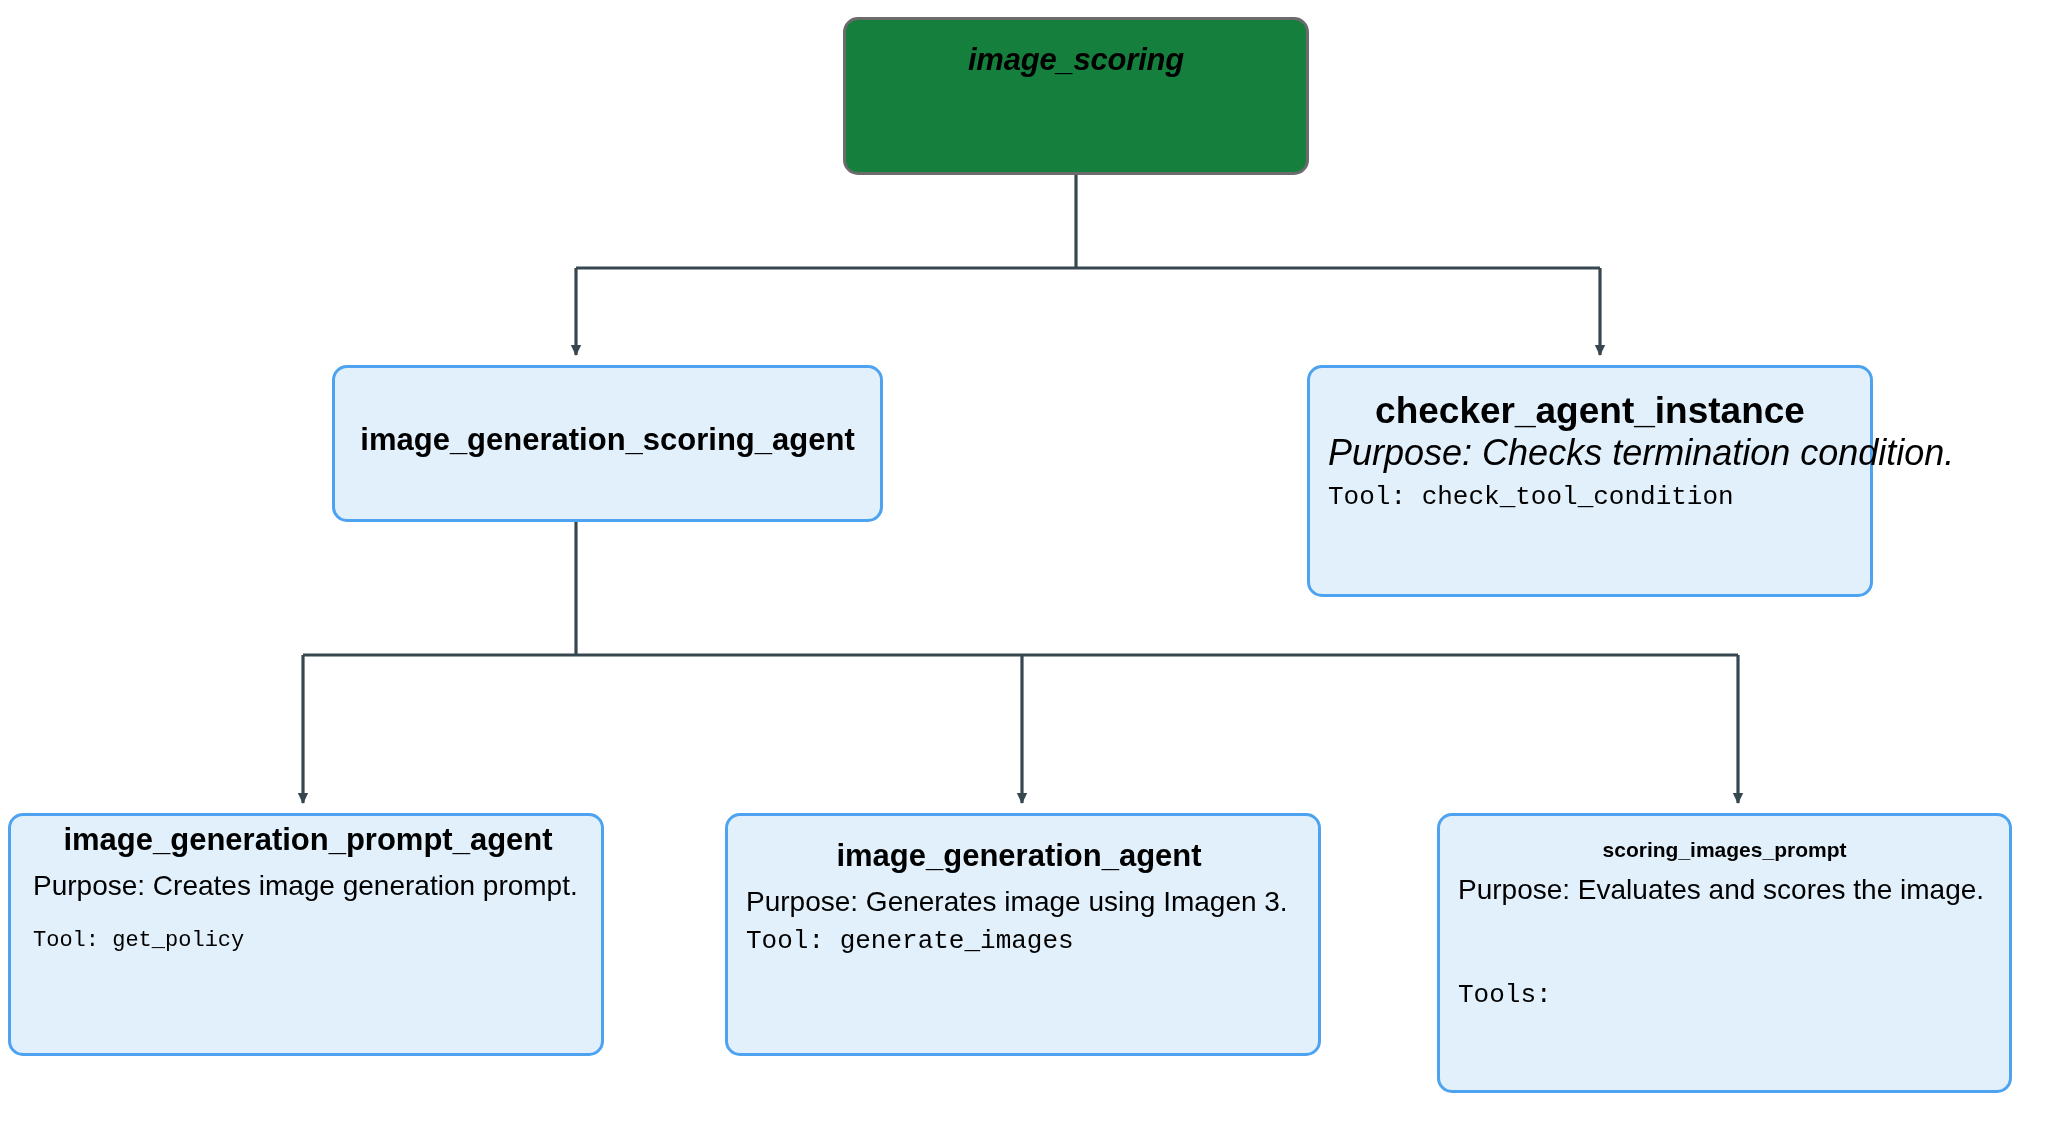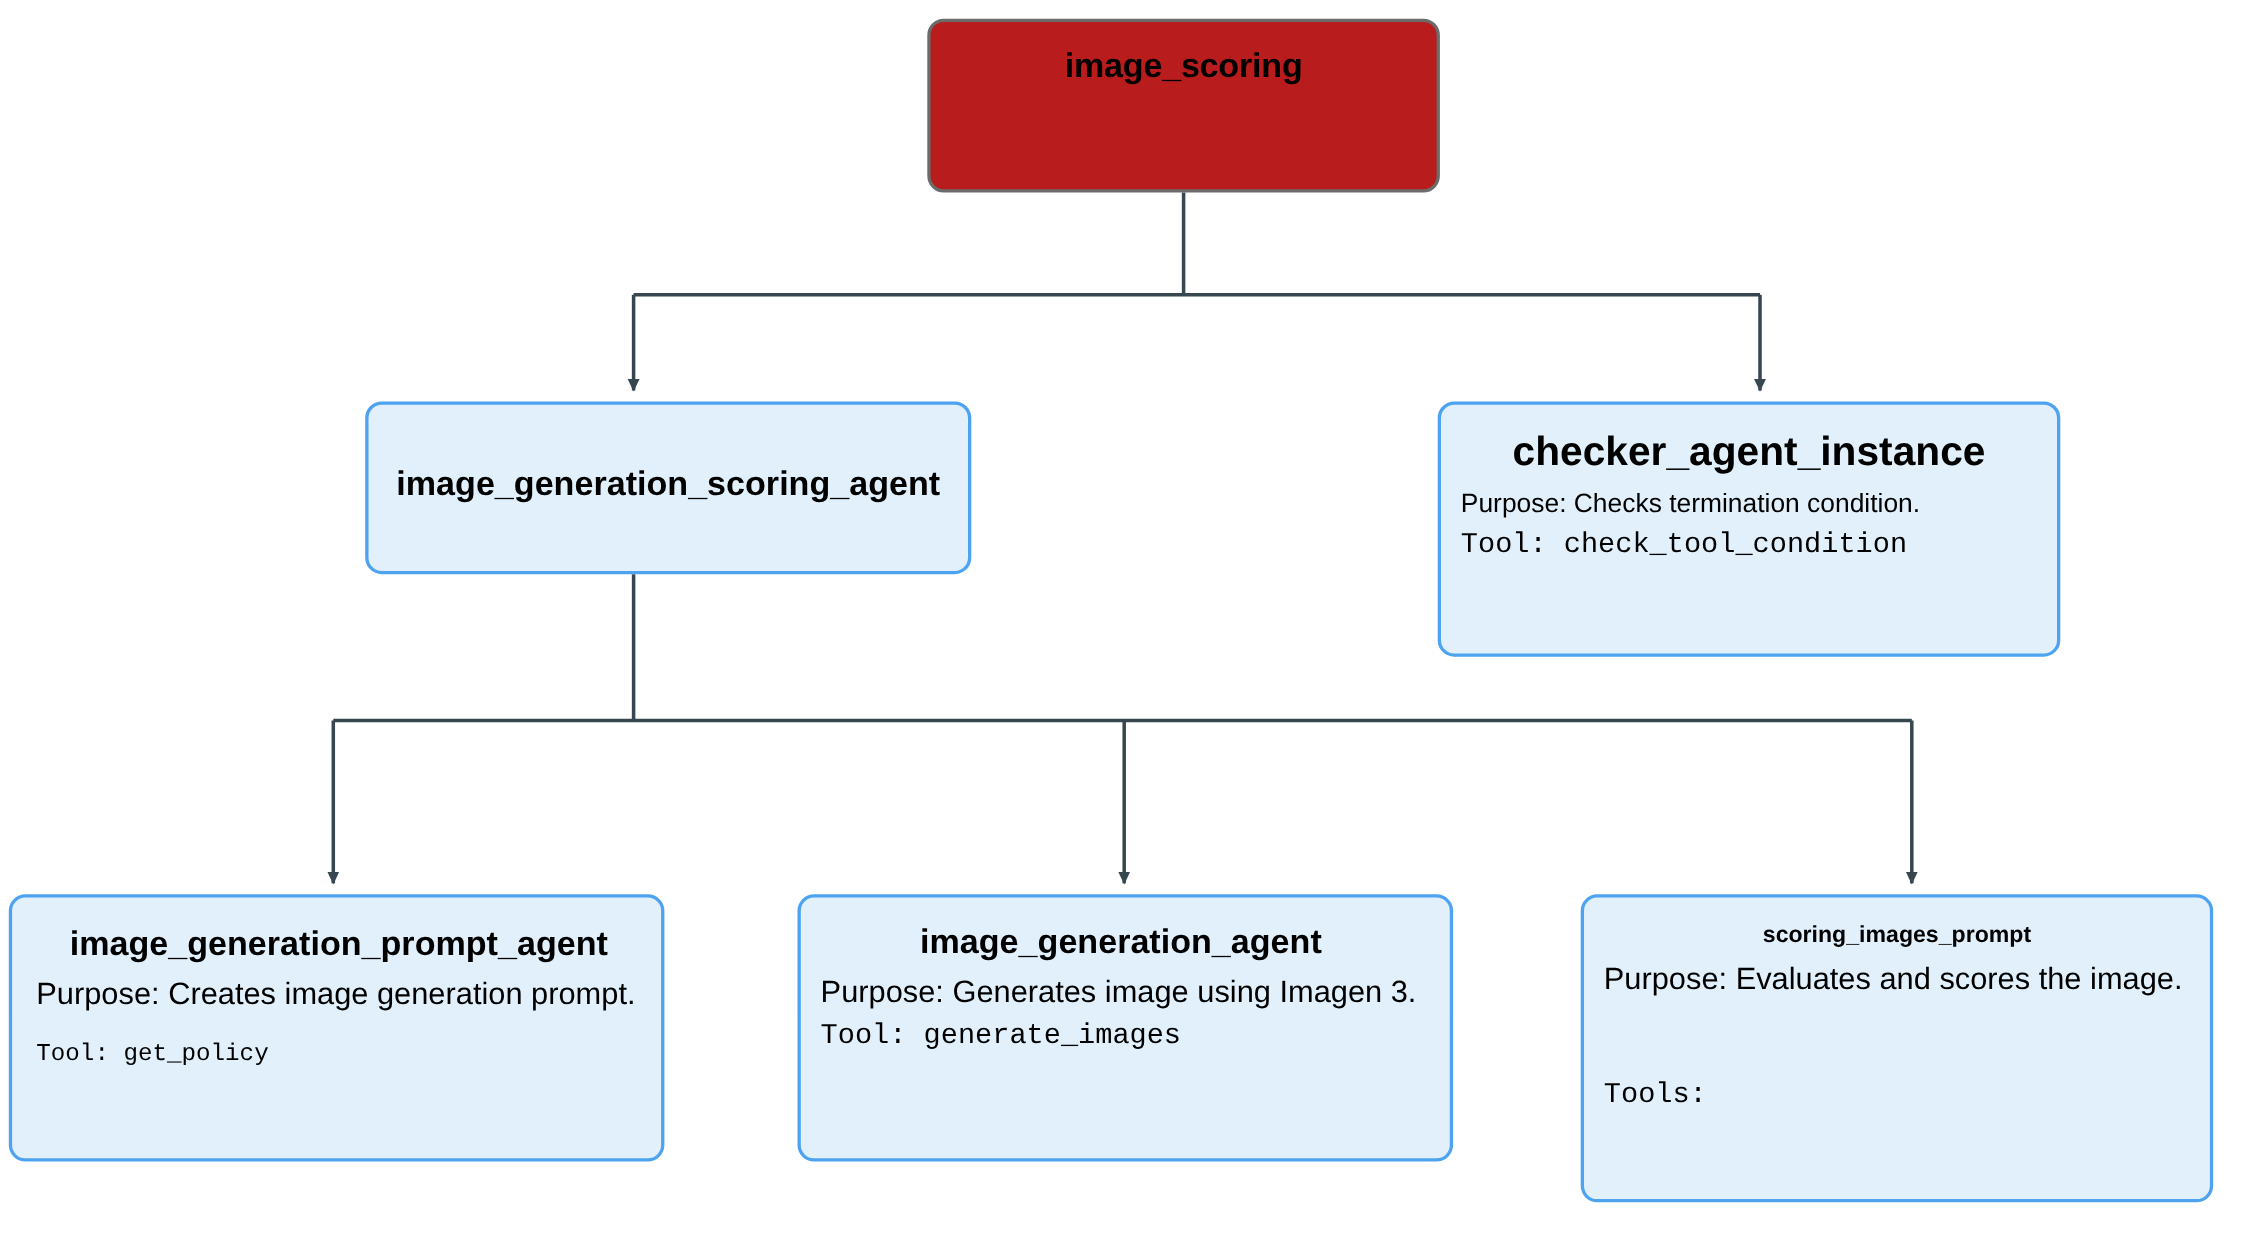--- a/index.html
+++ b/index.html
@@ -24,22 +24,23 @@
     pointer-events: none;
   }
   .node {
     position: absolute;
     box-sizing: border-box;
     border-radius: 15px;
     border-width: 3px;
     border-style: solid;
   }
   .node.root {
-    background: #b91c1c;
+    background: #15803d;
     border-color: #6b6b6b;
+    font-style: italic;
   }
   .node.sub {
     background: #e1f0fb;
     border-color: #4da3f0;
   }
   .node-title {
     font-weight: bold;
     color: #000000;
     text-align: center;
     white-space: nowrap;
@@ -74,27 +75,27 @@
     position: absolute;
     left: 50%; top: 54px;
     transform: translateX(-50%);
   }
 
   #node-checker {
     left: 1307px; top: 365px; width: 566px; height: 232px;
     padding: 22px 18px 0 18px;
   }
   #node-checker .node-title { font-size: 37px; }
-  #node-checker .node-purpose { font-size: 24px; margin-top: 12px; }
+  #node-checker .node-purpose { font-size: 36px; margin-top: 0; font-style: italic; }
   #node-checker .mono { font-size: 26px; margin-top: 8px; }
 
   
   #node-prompt-agent {
     left: 8px; top: 813px; width: 596px; height: 243px;
-    padding: 24px 18px 0 22px;
+    padding: 6px 18px 0 22px;
   }
   #node-prompt-agent .node-title { font-size: 31px; }
   #node-prompt-agent .node-purpose { font-size: 28px; margin-top: 12px; }
   #node-prompt-agent .mono { font-size: 22px; margin-top: 26px; }
 
   #node-gen-agent {
     left: 725px; top: 813px; width: 596px; height: 243px;
     padding: 22px 26px 0 18px;
   }
   #node-gen-agent .node-title { font-size: 31px; }

